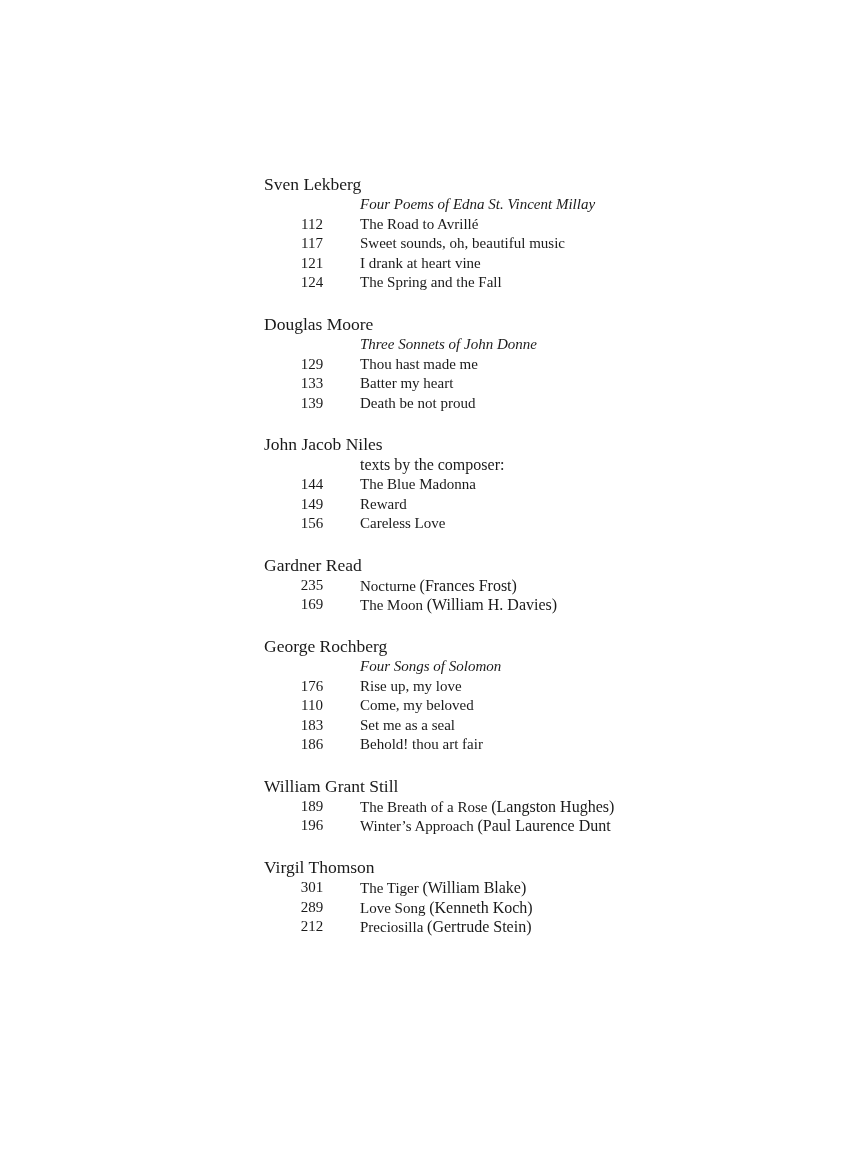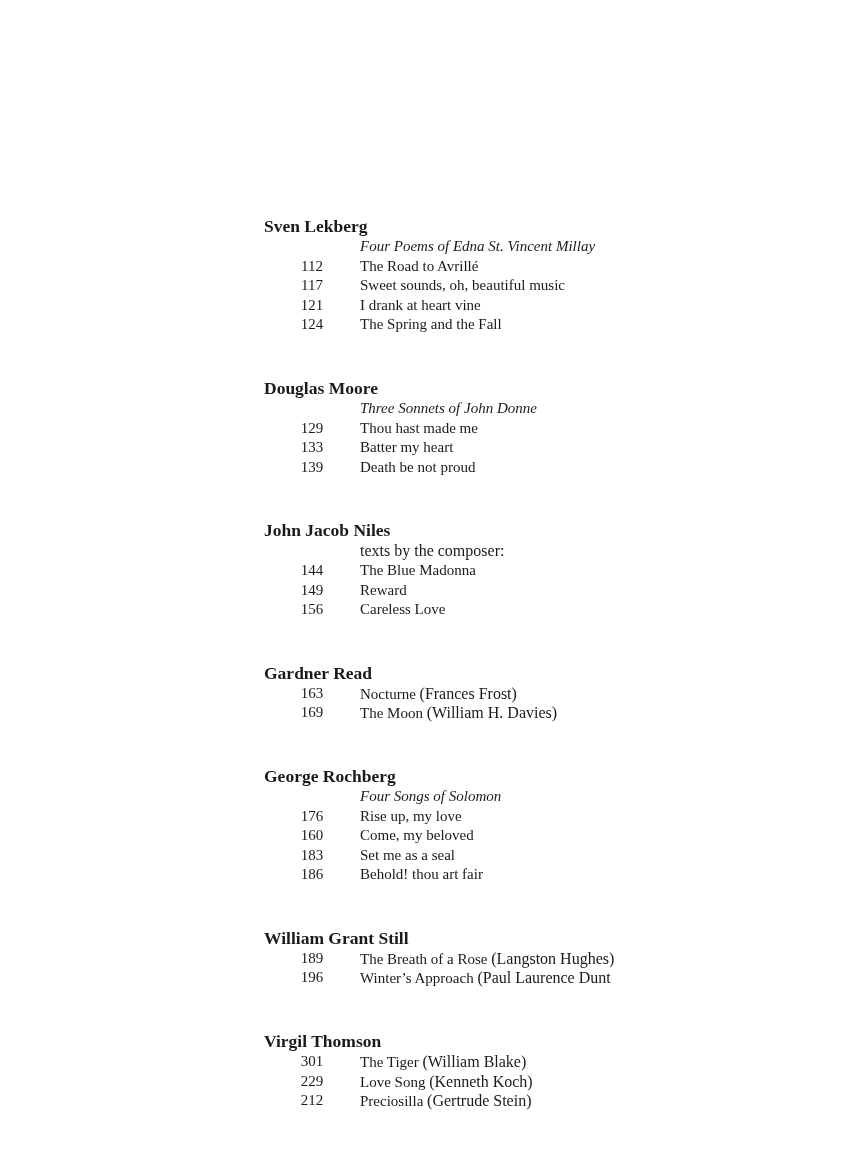--- a/index.html
+++ b/index.html
@@ -1,20 +1,20 @@
 <!DOCTYPE html>
 <html><head>
   <meta charset="utf-8">
   <style>
     html, body { margin: 0; padding: 0; background: #ffffff; }
     body { width: 864px; height: 1152px; position: relative; overflow: hidden;
       font-family: "Liberation Serif", "DejaVu Serif", serif; color: #1a1a1a; }
     .page { position: absolute; left: 264px; top: 173px; width: 400px; }
     .section { margin-bottom: 20px; }
-    .composer { font-weight: bold; font-size: 17.5px; line-height: 22px; height: 22px; margin-top: 42px; }
+    .composer { font-weight: normal; font-size: 17.5px; line-height: 22px; height: 22px; }
     .row { display: flex; font-size: 15px; line-height: 19.6px; height: 19.6px; white-space: nowrap; text-align: center; }
     .num { width: 96px; flex: none; }
     .title { flex: none; }
     .subtitle { font-style: italic; }
     .note { font-size: 16px; }
     .small { font-size: 16px; }
   </style>
 </head>
 <body>
 
@@ -80,41 +80,41 @@
       </div>
     <div class="row">
         <span class="num">156</span>
         <span class="title">Careless Love</span>
       </div>
   </div>
 
   <div class="section">
     <div class="composer">Gardner Read</div>
     <div class="row">
-        <span class="num">163</span>
+        <span class="num">235</span>
         <span class="title"><span>Nocturne</span> <span class="small">(Frances Frost)</span></span>
       </div>
     <div class="row">
         <span class="num">169</span>
         <span class="title"><span>The Moon</span> <span class="small">(William H. Davies)</span></span>
       </div>
   </div>
 
   <div class="section">
     <div class="composer">George Rochberg</div>
     <div class="row">
         <span class="num"></span>
         <span class="title subtitle">Four Songs of Solomon</span>
       </div>
     <div class="row">
         <span class="num">176</span>
         <span class="title">Rise up, my love</span>
       </div>
     <div class="row">
-        <span class="num">160</span>
+        <span class="num">110</span>
         <span class="title">Come, my beloved</span>
       </div>
     <div class="row">
         <span class="num">183</span>
         <span class="title">Set me as a seal</span>
       </div>
     <div class="row">
         <span class="num">186</span>
         <span class="title">Behold! thou art fair</span>
       </div>
@@ -132,21 +132,21 @@
       </div>
   </div>
 
   <div class="section">
     <div class="composer">Virgil Thomson</div>
     <div class="row">
         <span class="num">301</span>
         <span class="title"><span>The Tiger</span> <span class="small">(William Blake)</span></span>
       </div>
     <div class="row">
-        <span class="num">229</span>
+        <span class="num">289</span>
         <span class="title"><span>Love Song</span> <span class="small">(Kenneth Koch)</span></span>
       </div>
     <div class="row">
         <span class="num">212</span>
         <span class="title"><span>Preciosilla</span> <span class="small">(Gertrude Stein)</span></span>
       </div>
   </div>
 
 </div>
 

